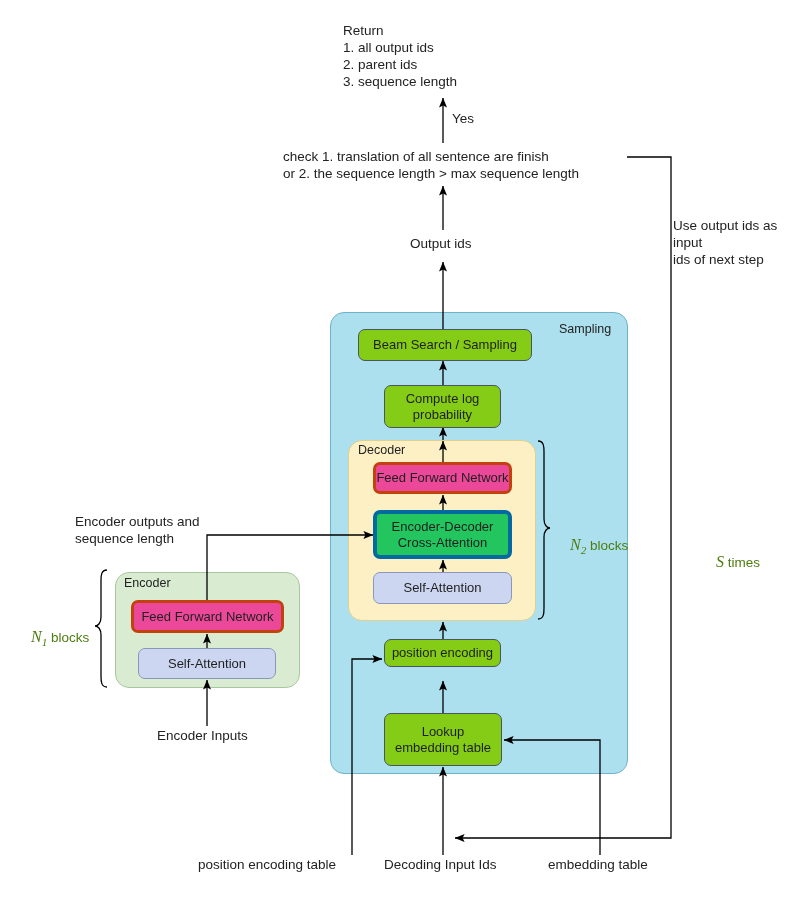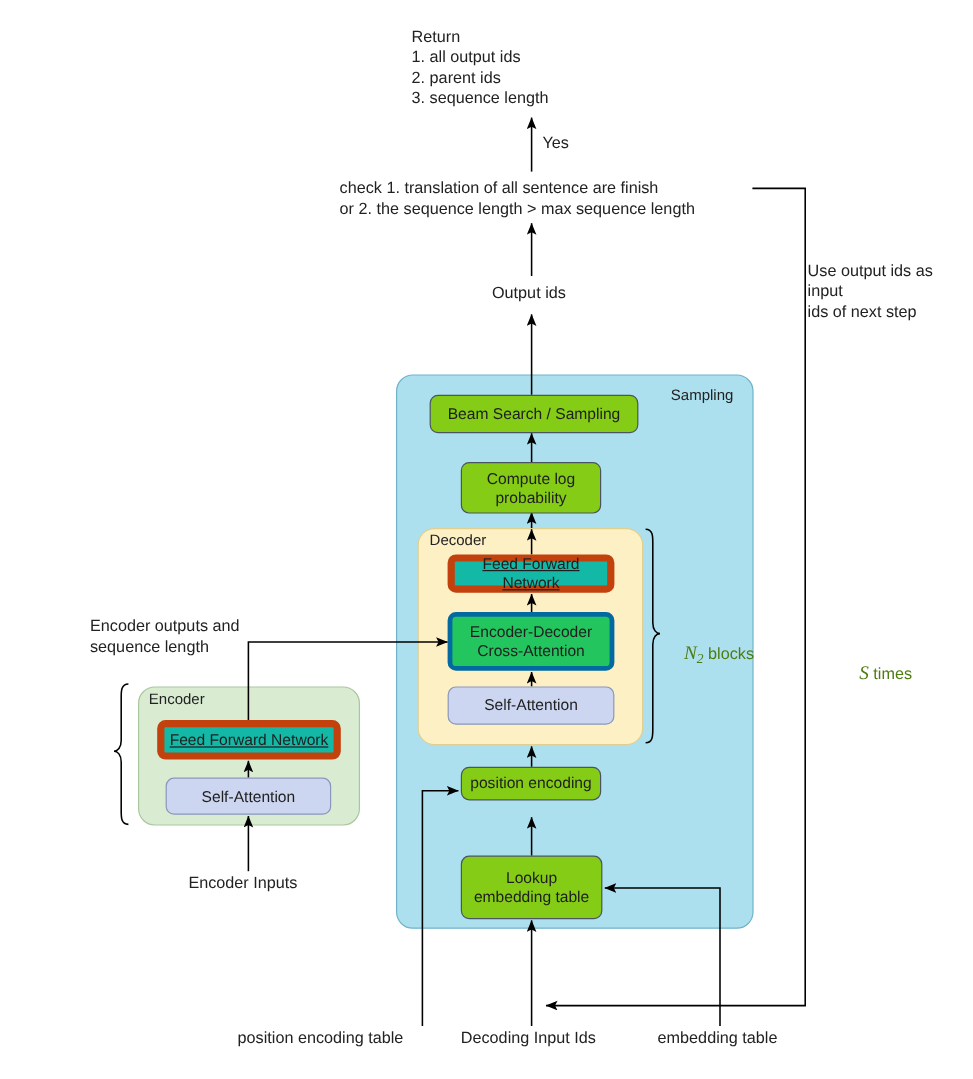--- a/index.html
+++ b/index.html
@@ -4,21 +4,21 @@
 <style>
   html,body{margin:0;padding:0;background:#ffffff;}
   body{font-family:"Liberation Sans","DejaVu Sans",sans-serif;color:#1a1a1a;}
   #canvas{position:relative;width:811px;height:899px;background:#fff;overflow:hidden;}
   .txt{position:absolute;font-size:13.5px;line-height:17px;color:#222;white-space:pre;}
   .ctr{text-align:left;}
   .box{position:absolute;box-sizing:border-box;display:flex;align-items:center;
        justify-content:center;text-align:center;font-size:13px;line-height:16px;
        border-radius:7px;color:#1f1f1f;}
   .gray{background:#84cc16;border:1px solid #4a5560;}
-  .lav{background:#14b8a6;border:6px solid #c2410c;text-decoration:underline;}
+  .lav{background:#ec4899;border:3px solid #c2410c;}
   .salmon{background:#22c55e;border:4px solid #0369a1;}
   .blu{background:#ccd6f0;border:1px solid #8a97bd;}
   .grp{position:absolute;box-sizing:border-box;border-radius:14px;}
   .decoding{background:#ade0ef;border:1px solid #6fb3c8;}
   .decoder{background:#fdf0c4;border:1px solid #e0cf8e;}
   .encoder{background:#d9ecd2;border:1px solid #a9c79f;}
   .glabel{position:absolute;font-size:12.5px;color:#222;}
   svg.ov{position:absolute;left:0;top:0;width:811px;height:899px;overflow:visible;}
   .mono-it{font-family:"Liberation Serif","DejaVu Serif",serif;font-style:italic;font-size:16px;}
   .blocklbl{position:absolute;font-size:13.5px;color:#4d7c0f;white-space:pre;}
@@ -129,20 +129,23 @@
 
   <div class="blocklbl" style="left:701px;top:538px;">
     <span class="mono-it">S</span><span> times</span>
   </div>
 
   <div class="txt ctr" style="left: 75px; top: 513px; width: 200px; white-space: pre-line;">Encoder outputs and
 sequence length</div>
 
   <div class="txt" style="left:157px;top:727px;">Encoder Inputs</div>
 
+  <div class="blocklbl" style="left:16px;top:613px;">
+    <span class="mono-it">N</span><sub style="font-family:'Liberation Serif',serif;font-style:italic;">1</sub><span> blocks</span>
+  </div>
 
   <div class="blocklbl" style="left:555px;top:521px;">
     <span class="mono-it">N</span><sub style="font-family:'Liberation Serif',serif;font-style:italic;">2</sub><span> blocks</span>
   </div>
 
   <div class="txt" style="left:198px;top:856px;">position encoding table</div>
 
   <div class="txt" style="left:384px;top:856px;">Decoding Input Ids</div>
 
   <div class="txt" style="left:548px;top:856px;">embedding table</div>

